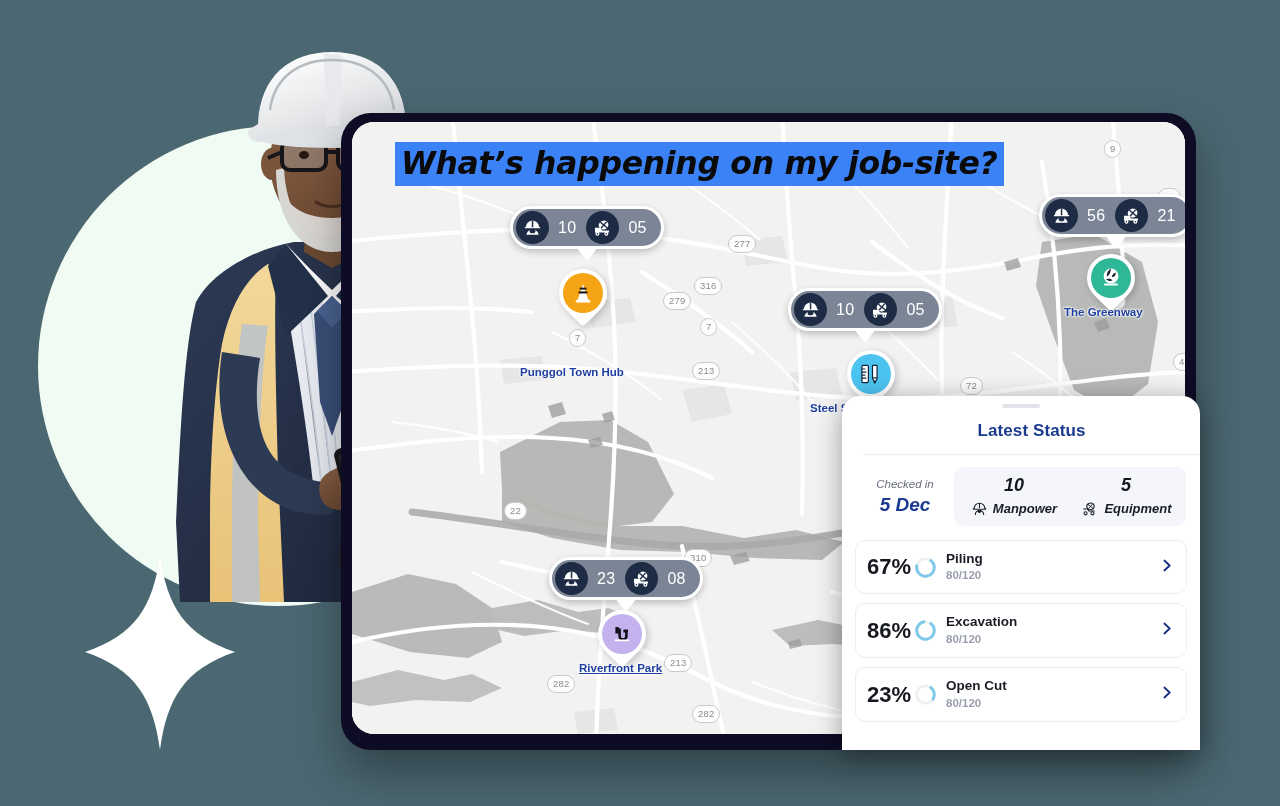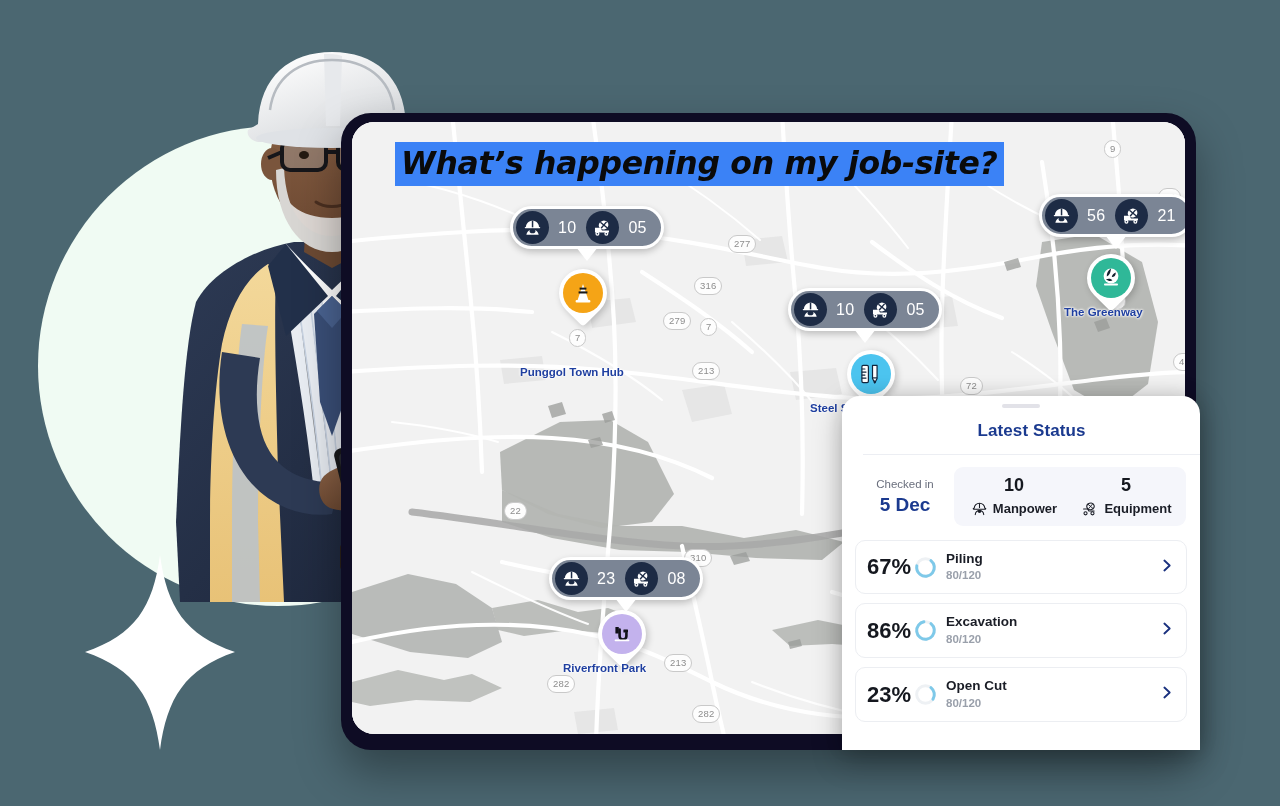--- a/index.html
+++ b/index.html
@@ -142,20 +142,21 @@
     font-size: 17px;
     font-weight: 700;
     padding: 13px 0 13px;
     border-bottom: 1px solid #eceef3;
     letter-spacing: .1px;
     margin-left: 21px;
   }
   #checkin-row {
     display: flex; align-items: center;
     padding: 12px 14px 4px 14px;
+    font-style: italic;
   }
   #checkin-left { width: 98px; text-align: center; flex: 0 0 auto; }
   #checkin-label { font-size: 11.5px; color: #6a6f7d; line-height: 1.4; }
   #checkin-date { font-size: 19px; font-weight: 700; color: #1b3a8f; margin-top: 2px; }
   #checkin-stats {
     flex: 1;
     display: flex;
     background: #f5f6fb;
     border-radius: 9px;
     padding: 8px 4px 9px;
@@ -389,21 +390,21 @@
       </div>
 
       <div id="shields">
           <div class="shield" style="left: 752px; top: 18px;">9</div>
           <div class="shield" style="left: 806px; top: 66px;">58</div>
           <div class="shield" style="left: 804px; top: 72px;">37</div>
           <div class="shield" style="left: 805px; top: 90px;">273</div>
           <div class="shield" style="left: 376px; top: 113px;">277</div>
           <div class="shield" style="left: 757px; top: 170px;">9</div>
           <div class="shield" style="left: 342px; top: 155px;">316</div>
-          <div class="shield" style="left: 311px; top: 190px;">279</div>
+          <div class="shield" style="left: 311px; top: 170px;">279</div>
           <div class="shield" style="left: 348px; top: 196px;">7</div>
           <div class="shield" style="left: 217px; top: 207px;">7</div>
           <div class="shield" style="left: 340px; top: 240px;">213</div>
           <div class="shield" style="left: 821px; top: 231px;">49</div>
           <div class="shield" style="left: 608px; top: 255px;">72</div>
           <div class="shield" style="left: 152px; top: 380px;">22</div>
           <div class="shield" style="left: 332px; top: 427px;">310</div>
           <div class="shield" style="left: 312px; top: 532px;">213</div>
           <div class="shield" style="left: 195px; top: 553px;">282</div>
           <div class="shield" style="left: 340px; top: 583px;">282</div>
@@ -455,21 +456,21 @@
       <div class="poi-pin" style="left:246px;top:488px;">
         <div class="pin-circle" style="background:#c3b2ed;">
           <svg width="24" height="24" viewBox="0 0 24 24">
             <rect x="5.4" y="5" width="3.4" height="6.6" rx=".5" fill="#101018"></rect>
             <rect x="13.4" y="7.6" width="4.6" height="3" rx=".5" fill="#101018"></rect>
             <path d="M9.6 7.6 v6.6 a3.4 3.4 0 0 0 6.8 0 V11" stroke="#101018" stroke-width="2.6" fill="none" stroke-linecap="round"></path>
             <rect x="4.6" y="17.6" width="14.8" height="1.6" rx=".8" fill="#ffffff"></rect>
           </svg>
         </div>
       </div>
-      <div class="poi-label" style="left:211px;top:540px;">Riverfront Park</div>
+      <div class="poi-label" style="left:227px;top:540px;text-decoration:underline;">Riverfront Park</div>
 
       <div class="count-pill" style="left:158px;top:84px;">
         <div class="pill-badge">
           <svg width="21" height="21" viewBox="0 0 24 24">
             <path d="M4.6 11.2 C4.6 7.3 7.9 4.3 12 4.3 C16.1 4.3 19.4 7.3 19.4 11.2 L20.6 11.8 C21.1 12.1 20.9 12.9 20.2 12.9 L3.8 12.9 C3.1 12.9 2.9 12.1 3.4 11.8 Z" fill="#fff"></path>
             <rect x="11.2" y="4.4" width="1.7" height="7.4" fill="#1d2b45"></rect>
             <path d="M12 14.4 C15.6 14.4 18.5 16.9 19 20.4 L5 20.4 C5.5 16.9 8.4 14.4 12 14.4 Z" fill="#fff"></path>
             <ellipse cx="12" cy="16" rx="3.4" ry="2.6" fill="#1d2b45"></ellipse>
           </svg>
         </div>

